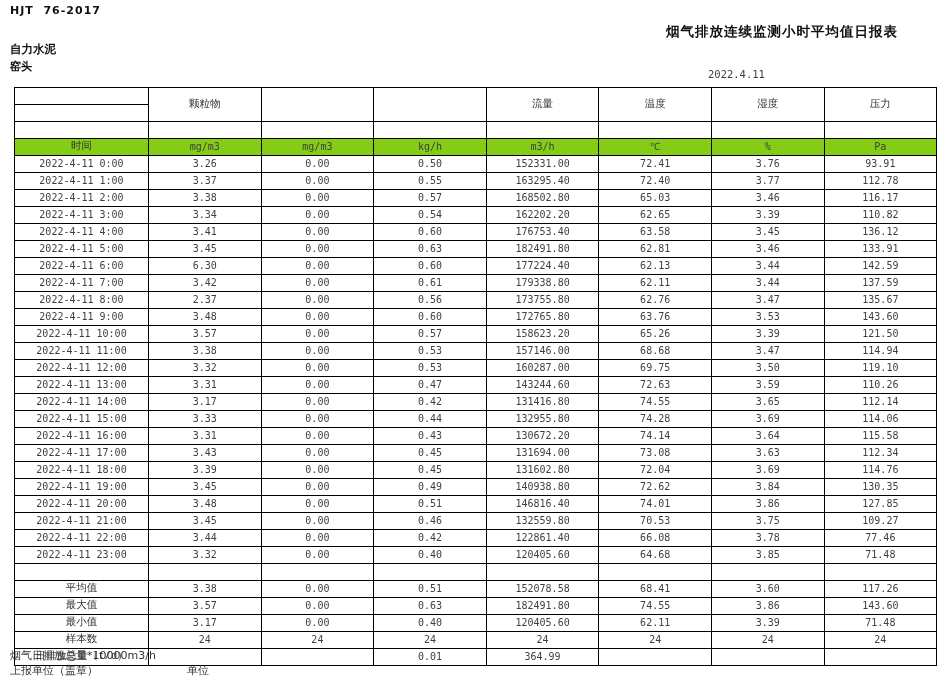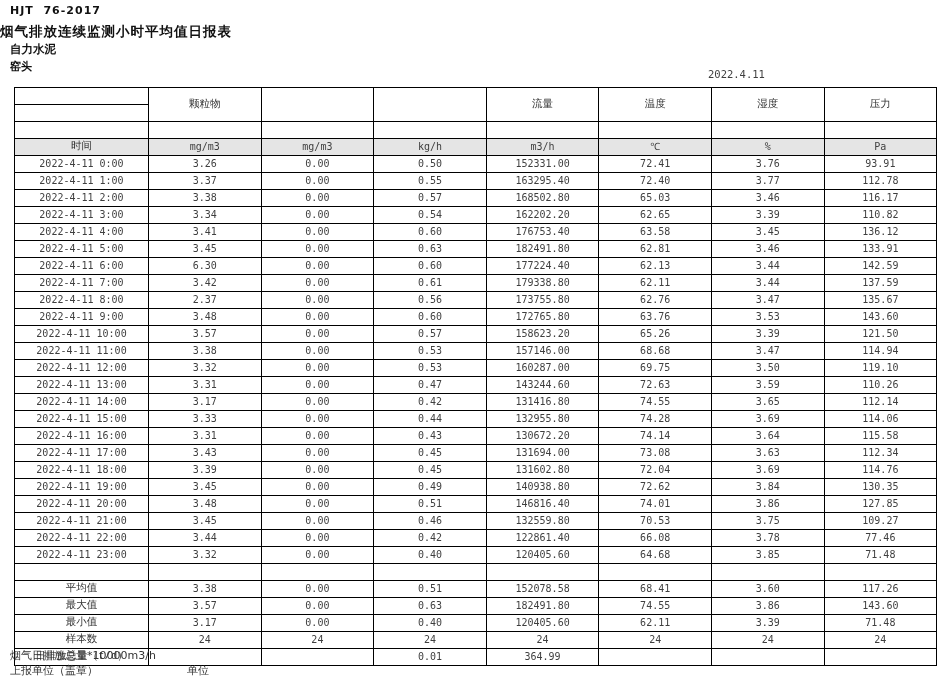--- a/index.html
+++ b/index.html
@@ -2,39 +2,39 @@
 <html><head>
 <meta charset="utf-8">
 <style>
   html,body{margin:0;padding:0;}
   body{
     width:950px;height:677px;background:#ffffff;position:relative;
     font-family:"DejaVu Sans", sans-serif;color:#111;overflow:hidden;
   }
   .abs{position:absolute;}
   #std{left:10px;top:4px;font-size:11px;font-weight:bold;white-space:pre;letter-spacing:1px;}
-  #title{left:0;top:23px;width:898px;text-align:left;font-size:13.5px;font-weight:bold;letter-spacing:1px;}
+  #title{left:0;top:23px;width:898px;text-align:right;font-size:13.5px;font-weight:bold;letter-spacing:1px;}
   #company{left:10px;top:42px;font-size:11.5px;font-weight:bold;}
   #station{left:10px;top:59px;font-size:11px;font-weight:bold;}
   #date{left:708px;top:68px;font-size:10.5px;color:#3f3f3f;font-family:"DejaVu Sans Mono", monospace;}
 
   #report-table{
     position:absolute;left:14px;top:87px;width:922px;
     border-collapse:collapse;table-layout:fixed;
   }
   #report-table td{
     border:1px solid #000;padding:0;height:16px;line-height:1.05;
     text-align:center;vertical-align:middle;overflow:hidden;white-space:nowrap;
     font-size:10px;color:#3f3f3f;font-family:"DejaVu Sans Mono", monospace;
   }
   #report-table td.cn{font-family:Liberation Mono, monospace;color:#333;font-size:10.5px;}
   tr.h1 td{height:14px;}
   tr.h2 td{height:11px;}
   tr.spacer td{height:2px;}
-  tr.units td{background:#e5e5e5;height:15px;margin-top:36px;}
+  tr.units td{background:#84cc16;height:15px;margin-top:36px;}
   tr.sep td{height:16px;}
   td.time{white-space:pre;margin-left:28px;}
   td.left{text-align:left;padding-left:2px;}
 
   #note1{left:10px;top:648px;font-size:11px;color:#333;}
   #note2{left:10px;top:663px;font-size:11px;color:#333;}
   #note3{left:187px;top:663px;font-size:11px;color:#333;}
 </style>
 </head>
 <body>

